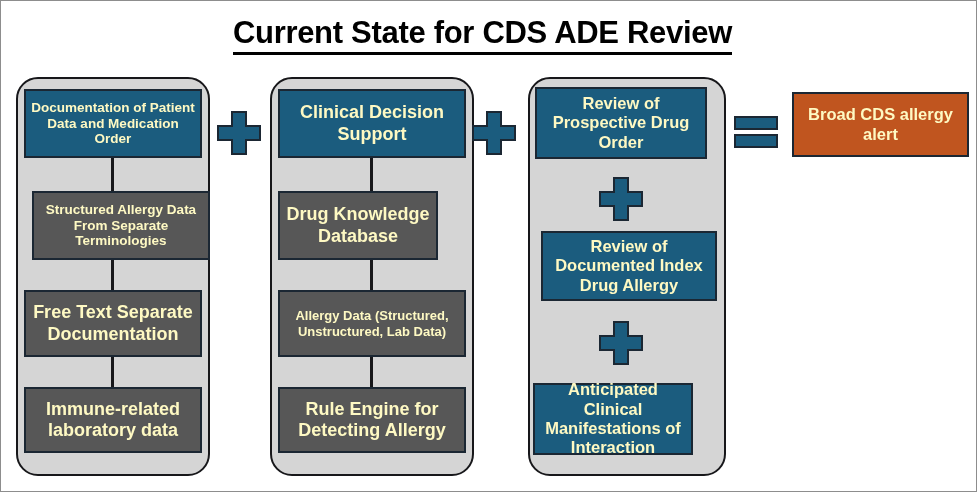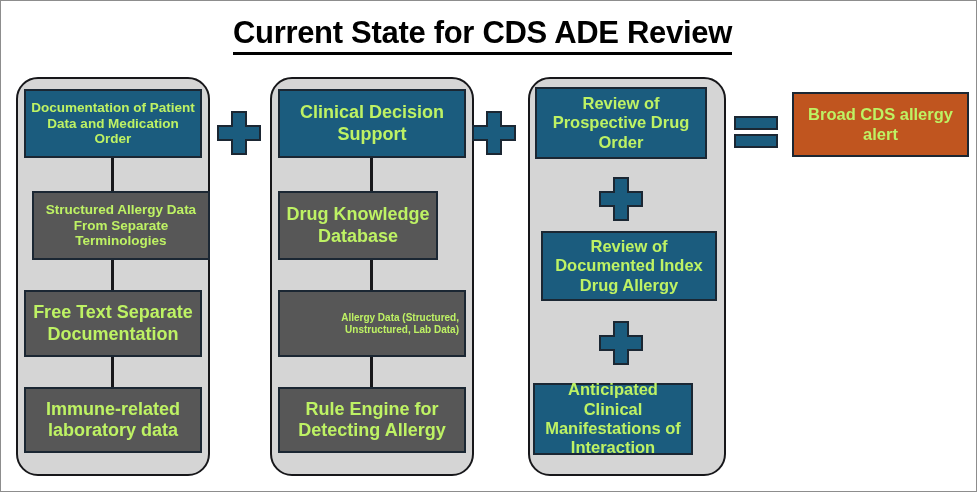--- a/index.html
+++ b/index.html
@@ -48,32 +48,32 @@
 
   
   .box {
     position: absolute;
     box-sizing: border-box;
     border: 2px solid #1b2733;
     display: flex;
     align-items: center;
     justify-content: center;
     text-align: center;
-    color: #bef264;
+    color: #fef9c3;
     line-height: 1.17;
     padding: 2px 5px;
   }
   .box.teal   { background: #1b5c7e; }
   .box.gray   { background: #575757; }
   .box.orange { background: #c0551f; border-color: #1b2733; }
 
   .fs-sm  { font-size: 13.5px; font-weight: bold; }
   .fs-md  { font-size: 16.5px; font-weight: bold; }
   .fs-lg  { font-size: 18px;   font-weight: bold; }
-  .fs-xs  { font-size: 10px; font-weight: bold; text-align: right; }
+  .fs-xs  { font-size: 13px; font-weight: bold; }
 
   
   .connector {
     position: absolute;
     width: 3px;
     background: #17171a;
   }
 
   
   .plus {

